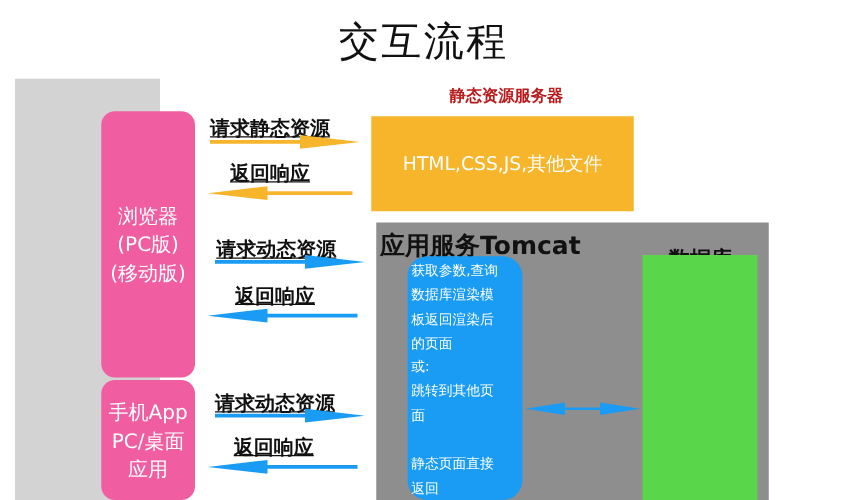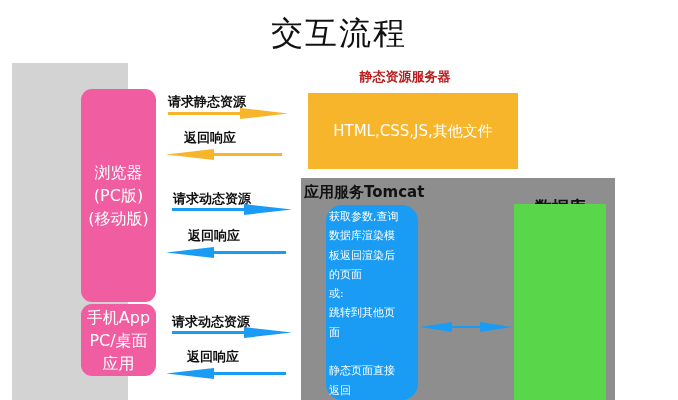--- a/index.html
+++ b/index.html
@@ -3,42 +3,42 @@
 <meta charset="utf-8">
 <style>
   html, body { margin:0; padding:0; }
   body { width:678px; height:400px; position:relative; overflow:hidden; background:#ffffff;
          font-family:"DejaVu Sans", sans-serif; }
   .abs { position:absolute; }
   .title { left:0; width:678px; top:12px; text-align:center; font-size:32px; font-weight:normal; color:#111; letter-spacing:2px; }
   .client-bg { left:12px; top:63px; width:116px; height:337px; background:#d3d3d3; }
   .client-box { background:#f05da1; color:#fff; font-size:16px; line-height:23px; text-align:center;
                 display:flex; align-items:center; justify-content:center; white-space:pre-line;border-radius:11px; }
-  .lbl { font-size:13px; font-weight:bold; color:#111; white-space:nowrap; }
+  .lbl { font-size:16px; font-weight:bold; color:#111; white-space:nowrap;text-decoration:underline; }
   .static-title { left:300px; top:68px; width:210px; text-align:center; font-size:13px; font-weight:bold; color:#b91c1c; }
-  .static-box { left:308px; top:93px; width:210px; height:76px; background:#f6b52b; color:#fff; font-size:15px;
+  .static-box { left:297px; top:93px; width:210px; height:76px; background:#f6b52b; color:#fff; font-size:15px;
                 display:flex; align-items:center; justify-content:center; }
   .app-bg { left:301px; top:178px; width:314px; height:222px; background:#8e8e8e; }
-  .app-title { left:304px; top:183px; font-size:15px; font-weight:bold; color:#111; }
+  .app-title { left:304px; top:183px; font-size:20px; font-weight:bold; color:#111; }
   .db-title { left:535px; top:168px; font-size:17px; font-weight:bold; color:#111;margin-top:28px; }
   .blue-box { left:326px; top:205px; width:92px; height:195px; background:#1a9cf5; color:#fff; font-size:11px;
               line-height:19.3px; padding:2px 3px; box-sizing:border-box; white-space:pre-line;border-radius:16px; }
   .db-box { left:514px; top:204px; width:92px; height:196px; background:#5ad64a; }
   svg.arrow { position:absolute; overflow:visible; }
 </style>
 </head>
 <body>
 
 <div class="abs title">交互流程</div>
 
 <div class="abs client-bg"></div>
 <div class="abs client-box" style="left:81px; top:89px; width:75px; height:213px;">浏览器
 (PC版)
 (移动版)</div>
-<div class="abs client-box" style="left:81px; top:304px; width:75px; height:72px;">手机App
+<div class="abs client-box" style="left:81px; top:304px; width:75px; height:96px;">手机App
 PC/桌面
 应用</div>
 
 <div class="abs lbl" style="left:168px; top:93px;">请求静态资源</div>
 <div class="abs lbl" style="left:184px; top:129px;">返回响应</div>
 <div class="abs lbl" style="left:173px; top:190px;">请求动态资源</div>
 <div class="abs lbl" style="left:188px; top:227px;">返回响应</div>
 <div class="abs lbl" style="left:172px; top:313px;">请求动态资源</div>
 <div class="abs lbl" style="left:187px; top:348px;">返回响应</div>
 

